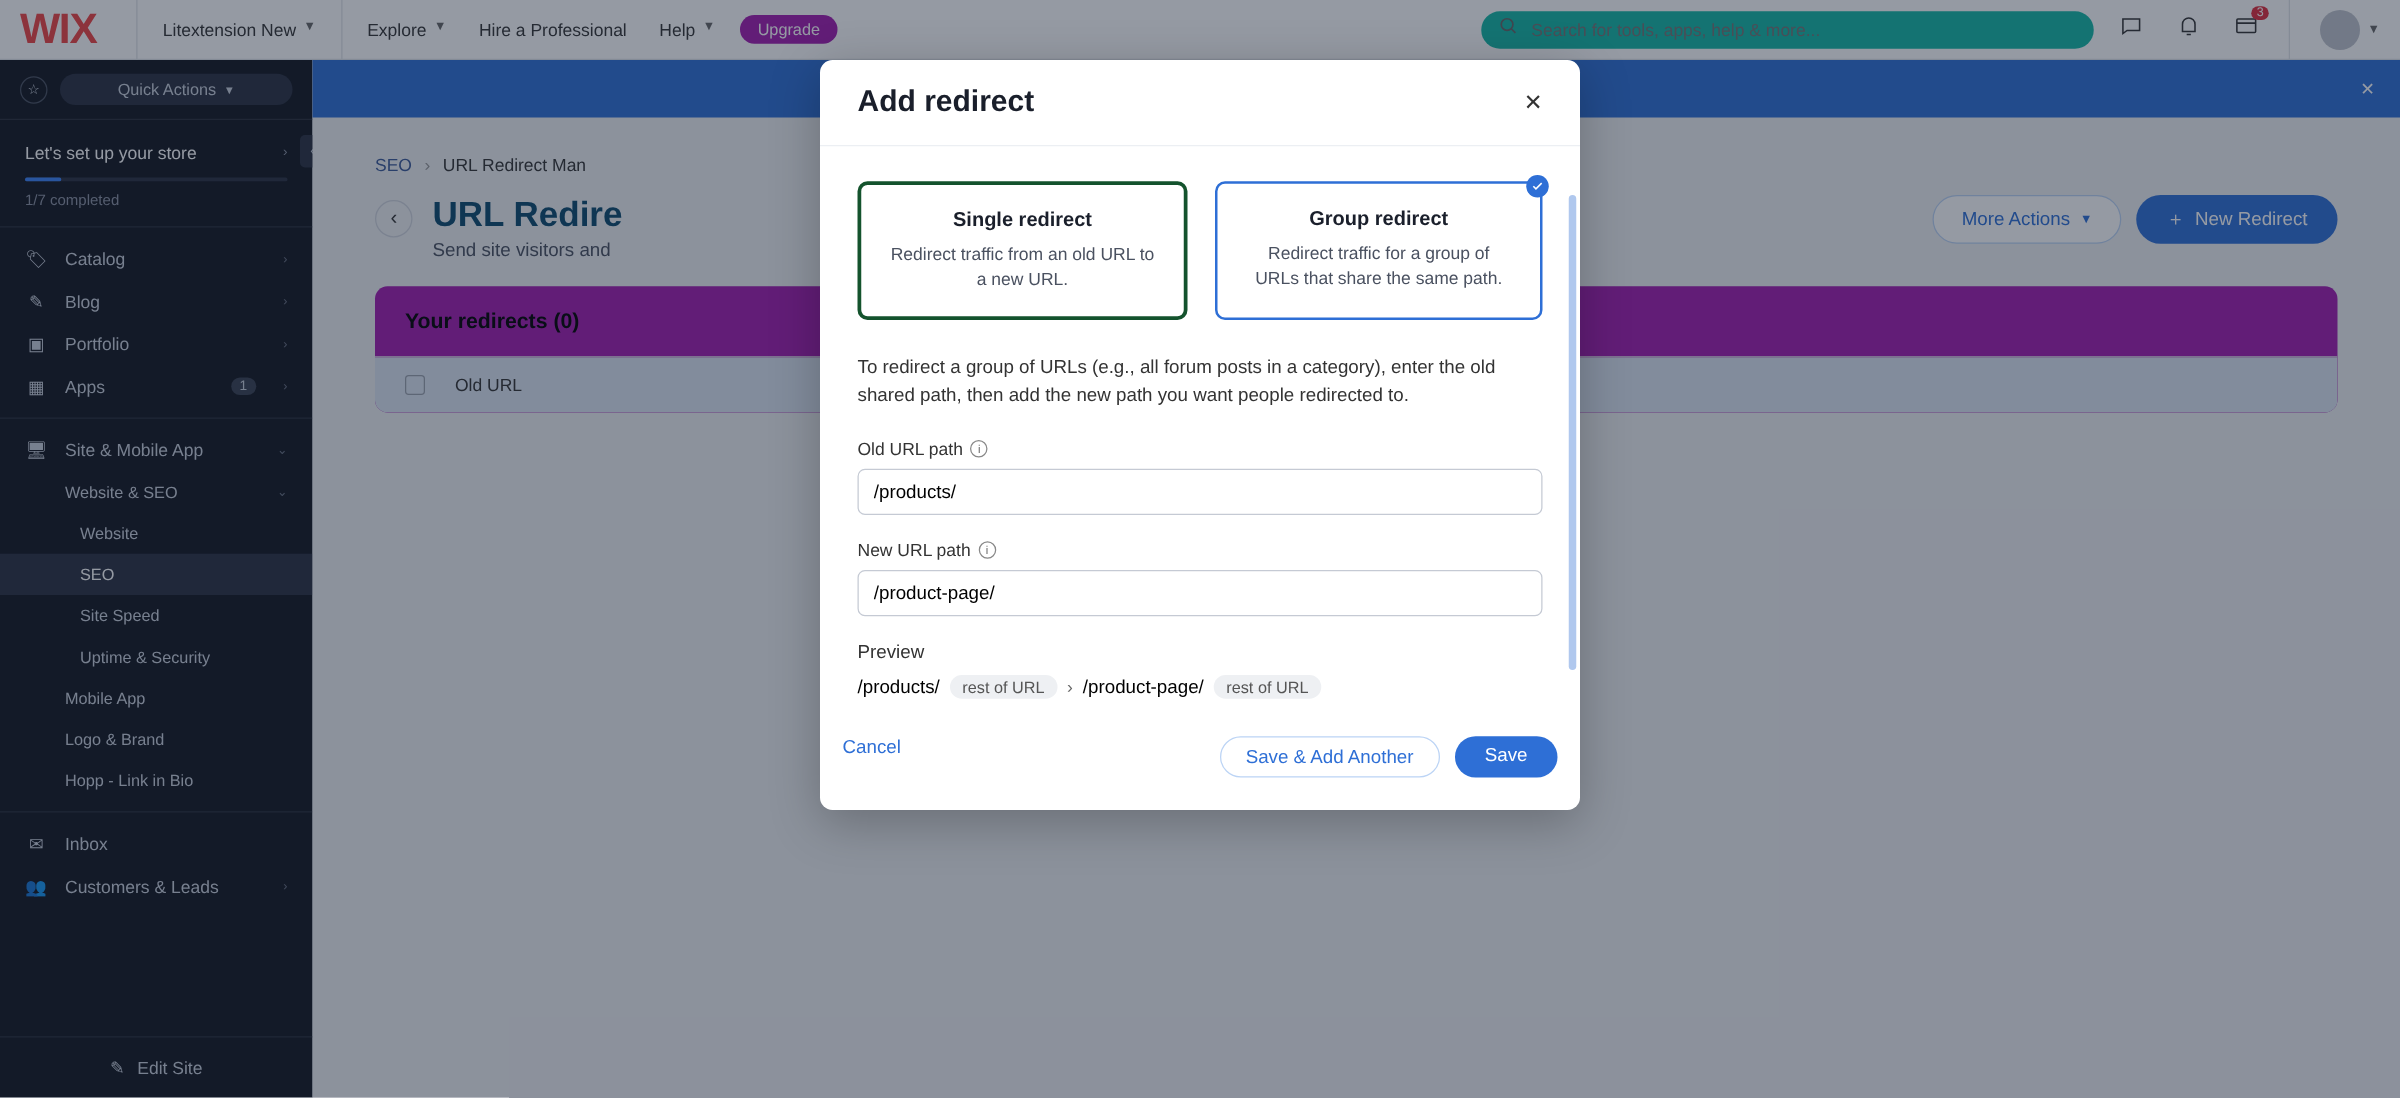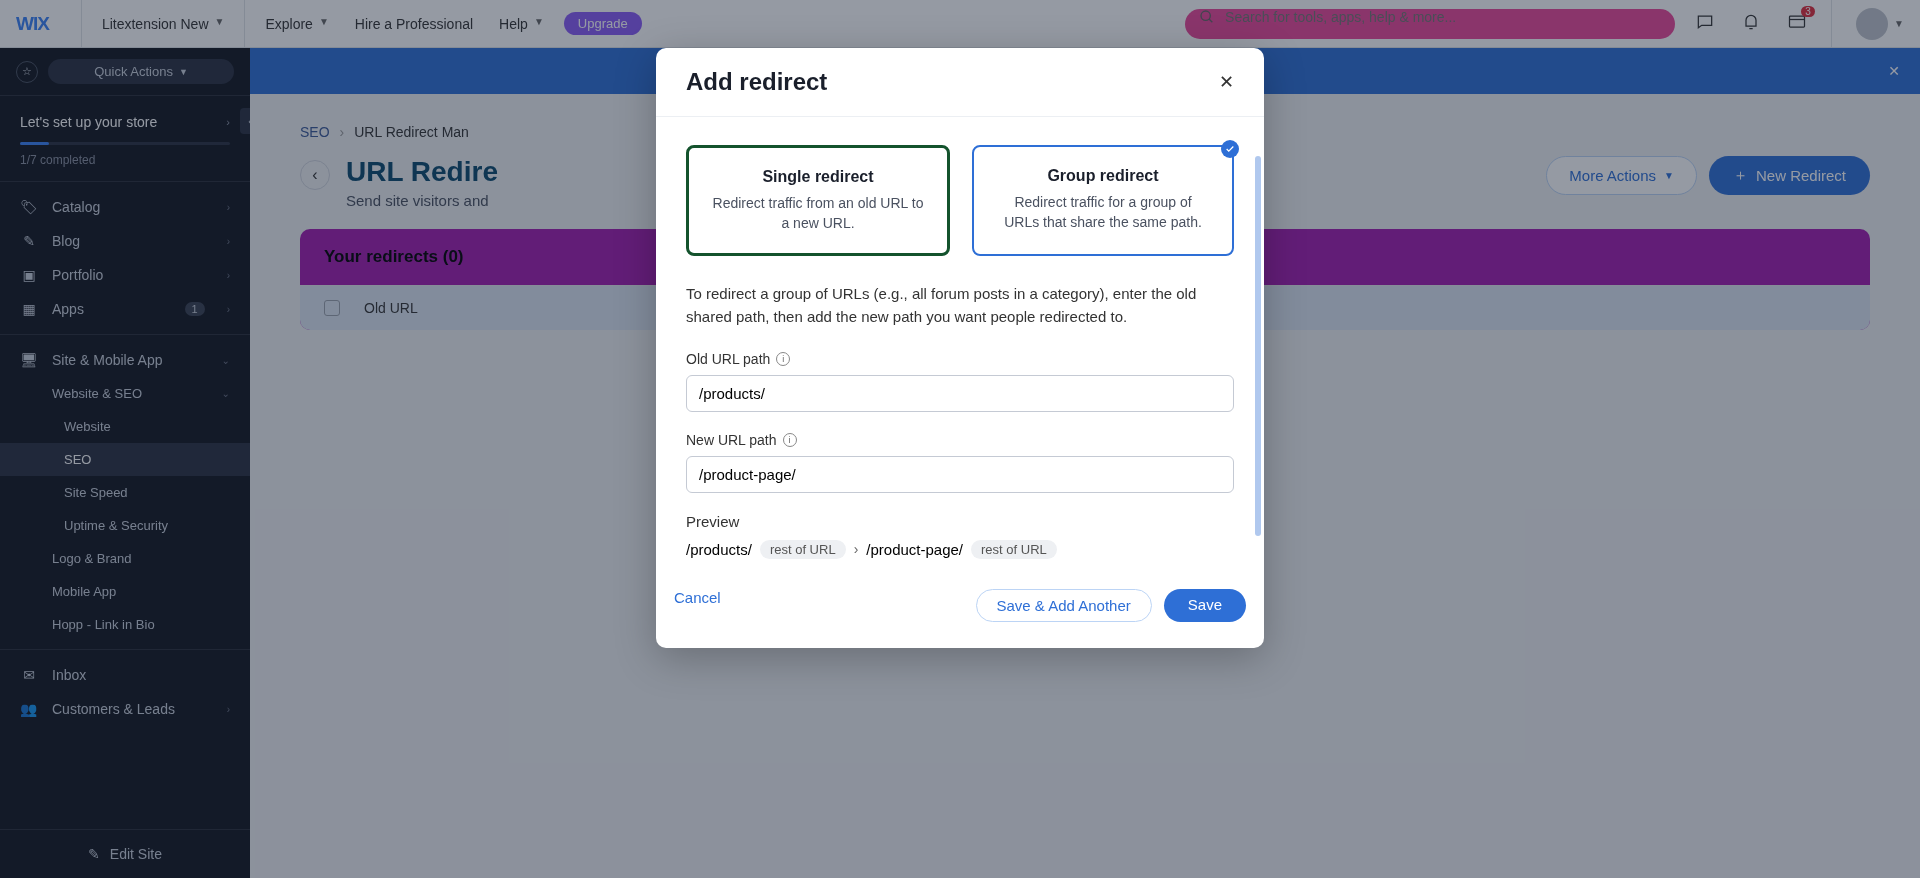--- a/index.html
+++ b/index.html
@@ -20,24 +20,24 @@
 .topbar {
   height: 48px;
   background: #fff;
   display: flex;
   align-items: center;
   padding: 0 16px;
   border-bottom: 1px solid #e0e3e8;
   position: relative;
 }
 .wix-logo {
-  font-size: 19px;
+  font-size: 34px;
   font-weight: 900;
   letter-spacing: -1px;
-  color: #3b82f6;
+  color: #ef4444;
   margin-right: 18px;
 }
 .top-sep {
   width: 1px;
   height: 48px;
   background: #e0e3e8;
   margin: 0 14px;
 }
 .top-link {
   display: flex;
@@ -46,37 +46,37 @@
   color: #333;
   font-size: 14px;
   cursor: pointer;
   padding: 0 6px;
 }
 .top-link .chev {
   font-size: 10px;
   color: #666;
 }
 .upgrade-btn {
-  background: #8b5cf6;
+  background: #a21caf;
   color: #fff;
   padding: 4px 14px;
   border-radius: 12px;
   font-size: 13px;
   font-weight: 500;
   margin-left: 14px;
 }
 .search-wrap {
   margin-left: auto;
   margin-right: 20px;
   width: 490px;
   height: 30px;
-  background: #ec4899;
+  background: #14b8a6;
   border-radius: 15px;
   display: flex;
-  align-items: flex-start;
+  align-items: center;
   padding: 0 14px;
   gap: 10px;
 }
 .search-wrap input {
   border: none;
   background: transparent;
   outline: none;
   font-size: 14px;
   flex: 1;
   color: #333;
@@ -677,24 +677,24 @@
     <div class="sb-item sb-sub level2 active">
       <span>SEO</span>
     </div>
     <div class="sb-item sb-sub level2">
       <span>Site Speed</span>
     </div>
     <div class="sb-item sb-sub level2">
       <span>Uptime &amp; Security</span>
     </div>
     <div class="sb-item sb-sub">
+      <span>Mobile App</span>
+    </div>
+    <div class="sb-item sb-sub">
       <span>Logo &amp; Brand</span>
-    </div>
-    <div class="sb-item sb-sub">
-      <span>Mobile App</span>
     </div>
     <div class="sb-item sb-sub">
       <span>Hopp - Link in Bio</span>
     </div>
 
     <div style="height:1px;background:#2a2f3a;margin:8px 0"></div>
 
     <div class="sb-item">
       <span class="sb-ico">✉</span>
       <span>Inbox</span>

